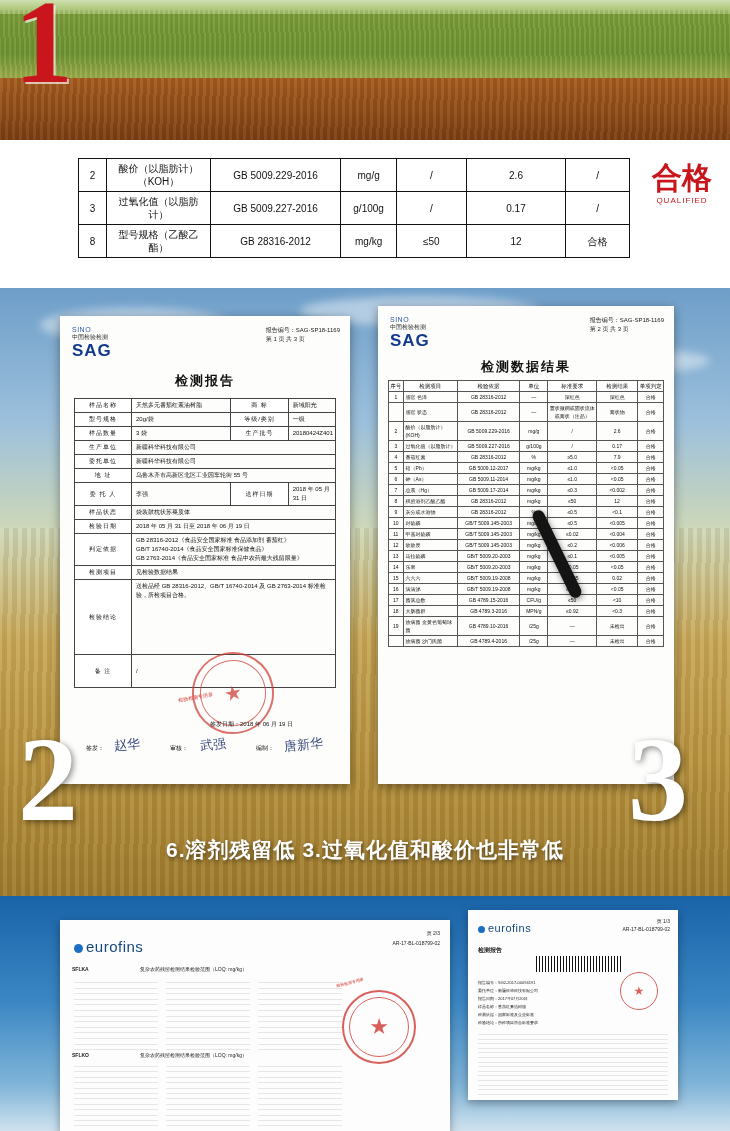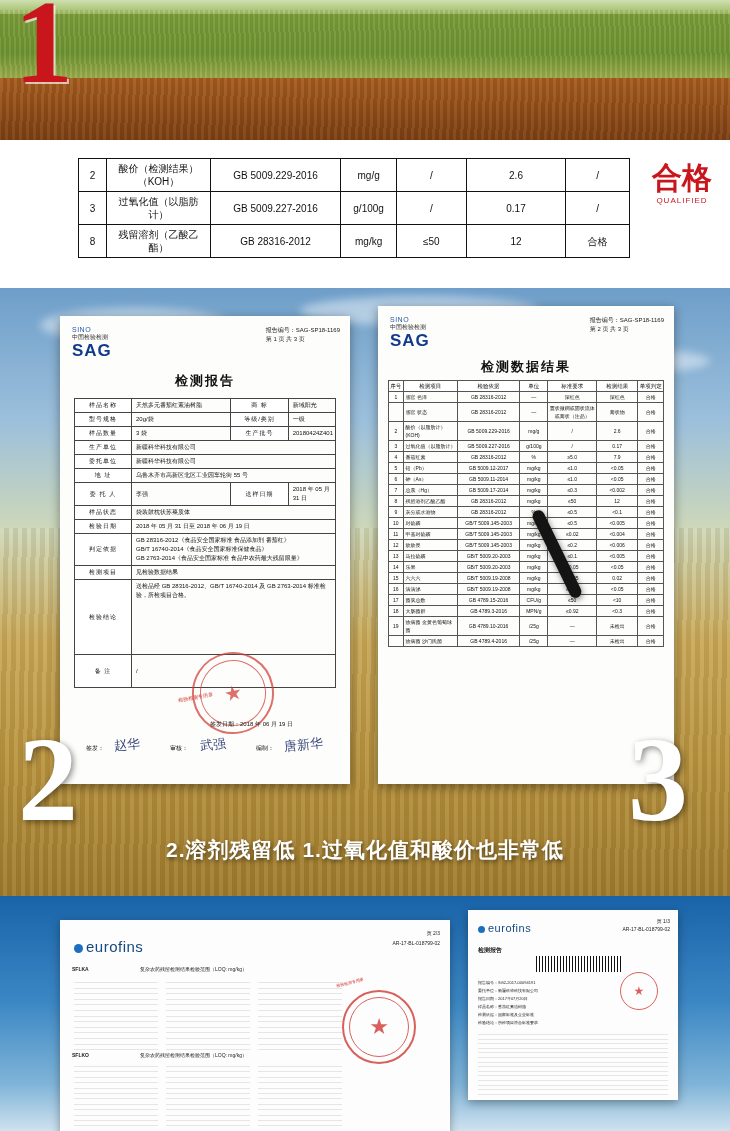--- a/index.html
+++ b/index.html
@@ -124,39 +124,39 @@
     <div class="soil"></div>
     <div class="soil-tex"></div>
   </div>
   <div class="num1">1</div>
 
   <div class="sec2">
     <table class="spec">
       <tbody>
           <tr>
         <td class="idx">2</td>
-        <td class="nm">酸价（检测结果）（KOH）</td>
+        <td class="nm">酸价（以脂肪计）（KOH）</td>
         <td class="std">GB 5009.229-2016</td>
         <td class="unit">mg/g</td>
         <td class="req">/</td>
         <td class="res">2.6</td>
         <td class="jud">/</td>
       </tr>
       <tr>
         <td class="idx">3</td>
         <td class="nm">过氧化值（以脂肪计）</td>
         <td class="std">GB 5009.227-2016</td>
         <td class="unit">g/100g</td>
         <td class="req">/</td>
         <td class="res">0.17</td>
         <td class="jud">/</td>
       </tr>
       <tr>
         <td class="idx">8</td>
-        <td class="nm">残留溶剂（乙酸乙酯）</td>
+        <td class="nm">型号规格（乙酸乙酯）</td>
         <td class="std">GB 28316-2012</td>
         <td class="unit">mg/kg</td>
         <td class="req">≤50</td>
         <td class="res">12</td>
         <td class="jud">合格</td>
       </tr>
     </tbody>
       </table>
     <div class="qualified">
       <div class="cn">合格</div>
@@ -479,21 +479,21 @@
               <td>合格</td>
             </tr>
           </tbody>
       </table>
 
     </div>
     <div class="maghandle"></div>
 
     <div class="num2">2</div>
     <div class="num3">3</div>
-    <div class="cap23">2.溶剂残留低  1.过氧化值和酸价也非常低</div>
+    <div class="cap23">6.溶剂残留低  3.过氧化值和酸价也非常低</div>
   </div>
 
   <div class="sec4">
     <div class="eudoc euA">
       <div class="eulogo" style="left:14px;top:18px;">
         <span class="euball"></span><span>eurofins</span>
       </div>
       <div class="euhdr" style="right:10px;top:10px;">页 2/3</div>
       <div class="euhdr" style="right:10px;top:20px;">AR-17-BL-018799-02</div>
 

